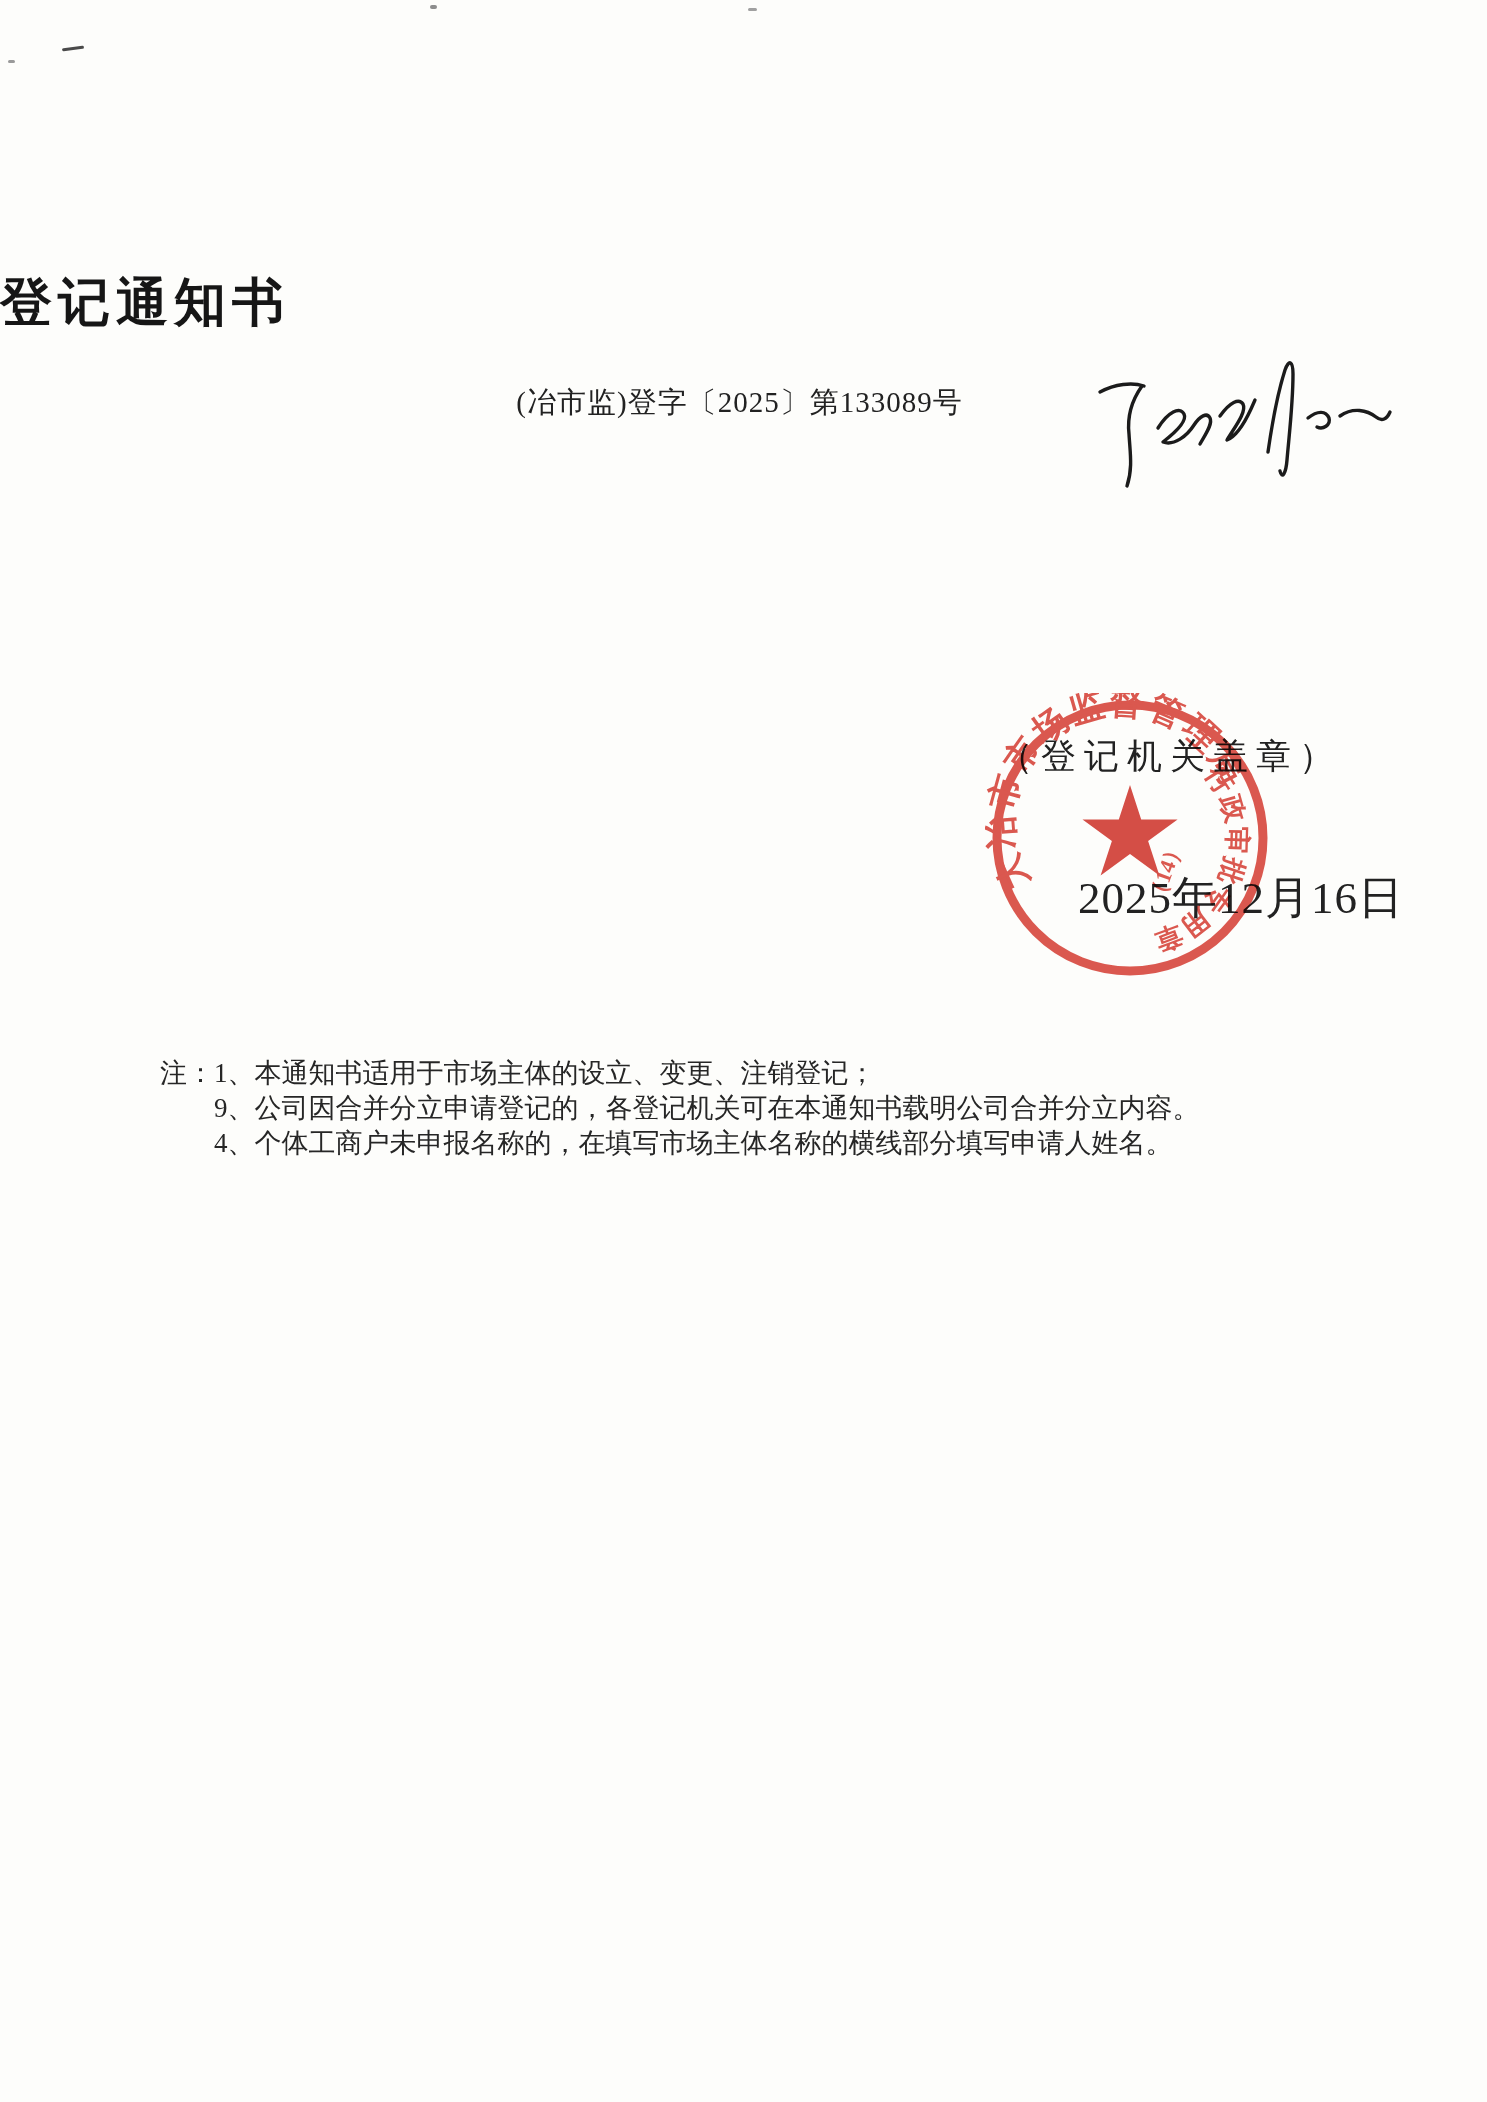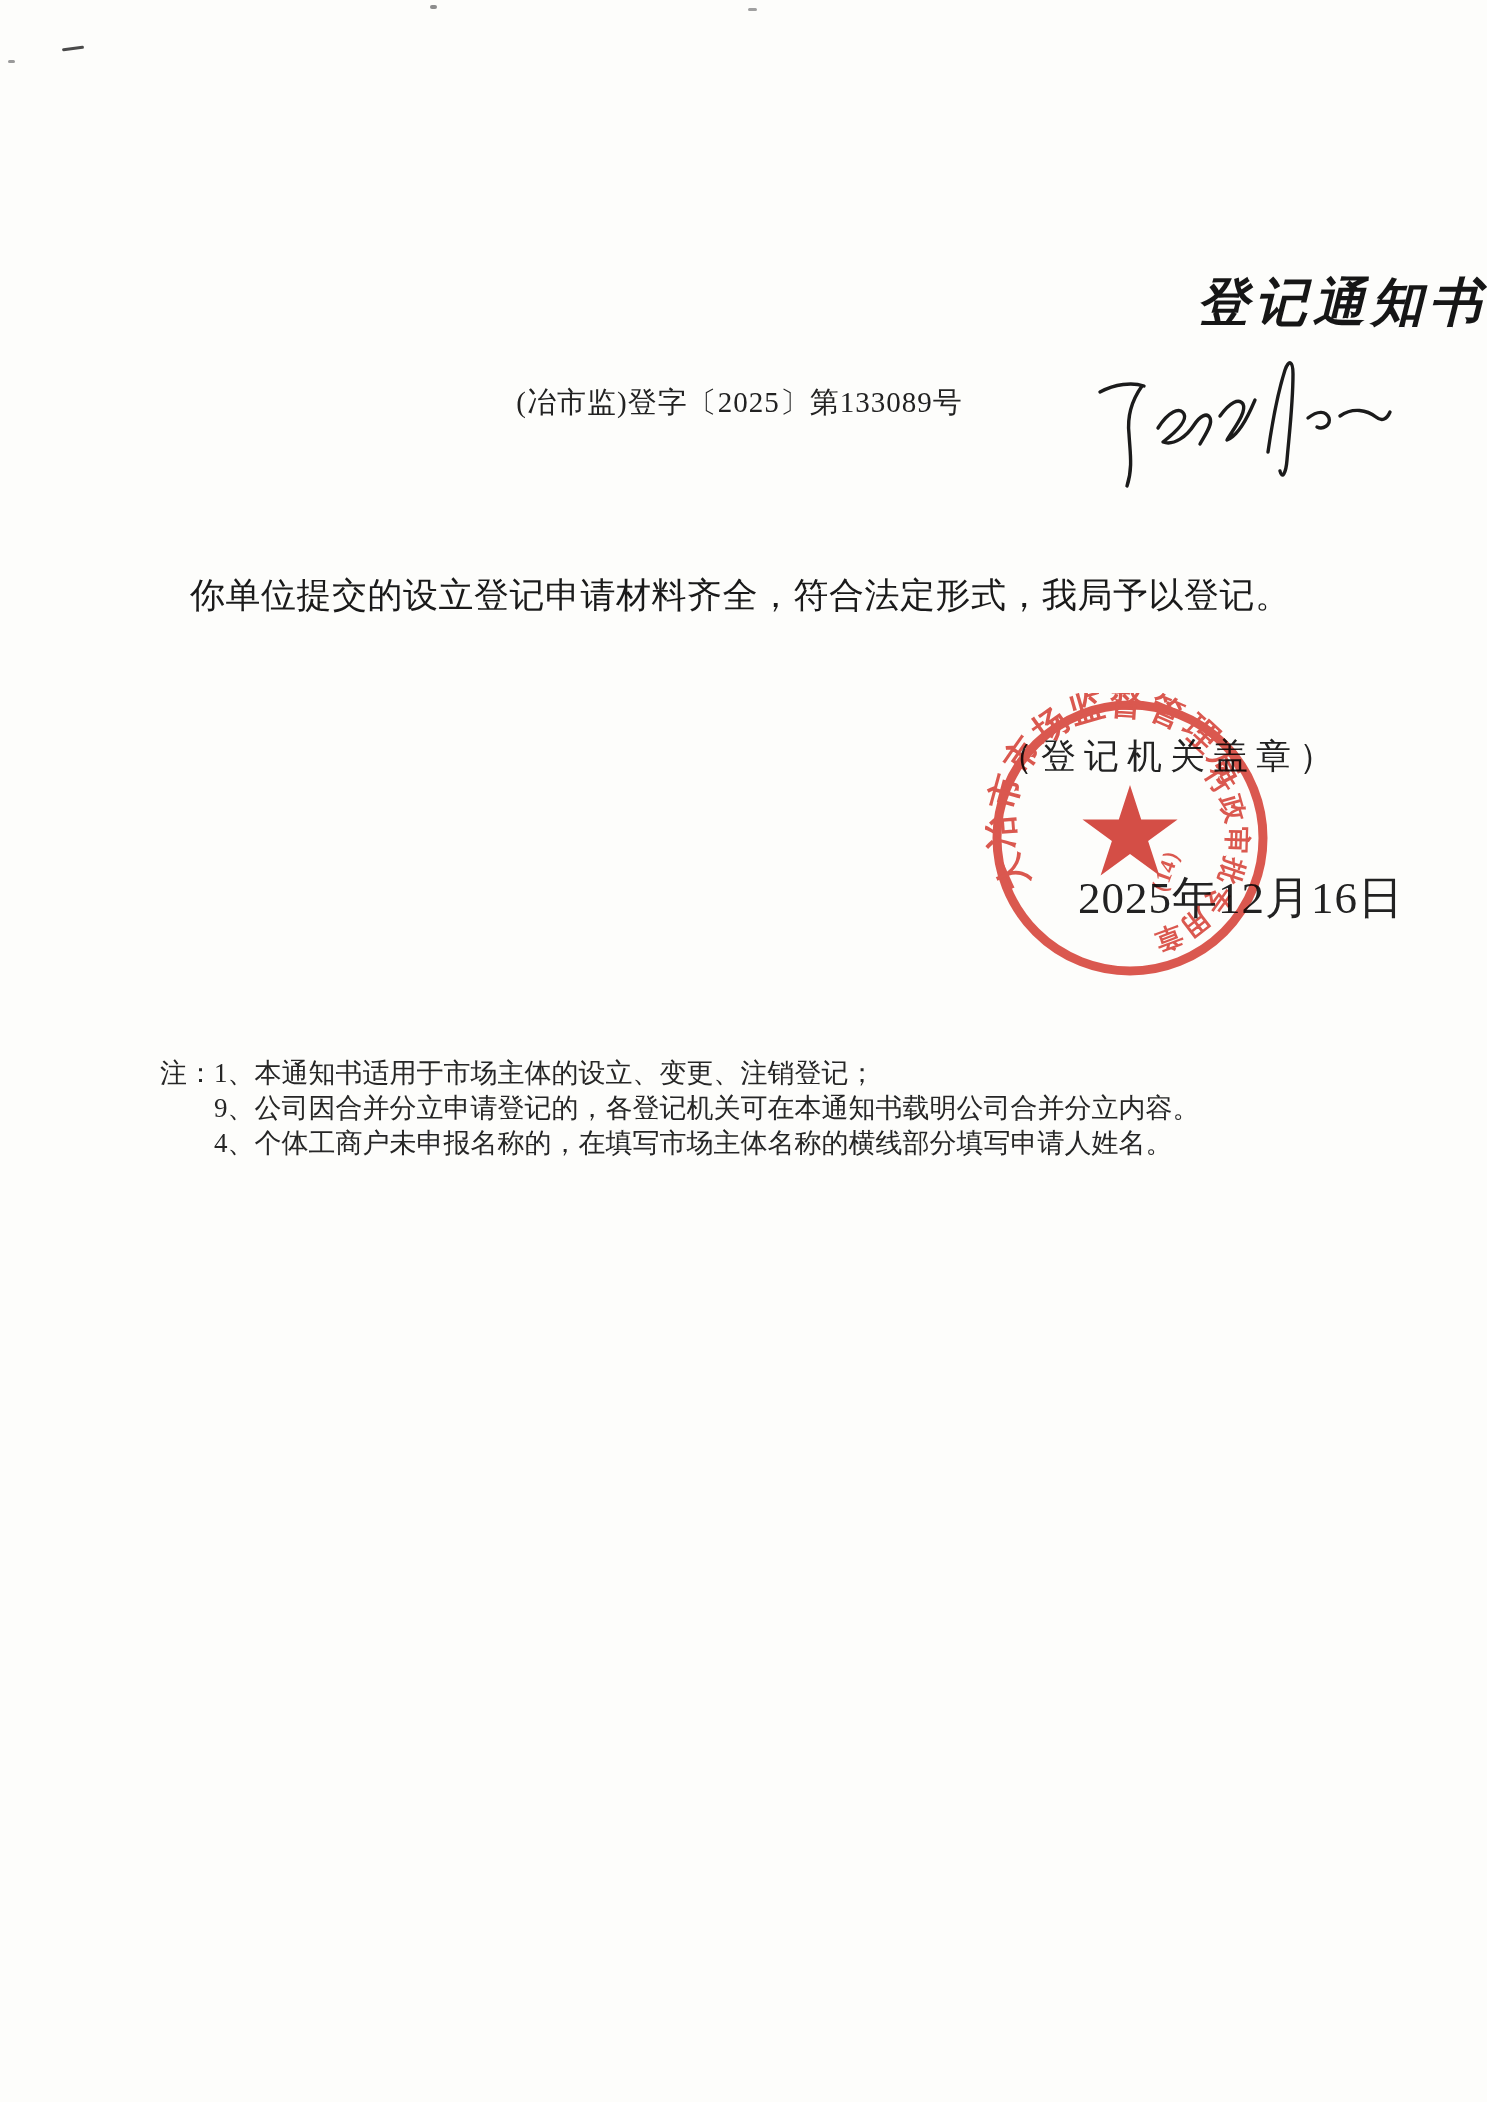--- a/index.html
+++ b/index.html
@@ -9,26 +9,25 @@
     height: 2102px;
     background: #fdfdfb;
     font-family: "Liberation Serif", serif;
     color: #1c1c1c;
     overflow: hidden;
   }
   .abs { position: absolute; }
 
   .doc-title {
     left: 0; right: 0; top: 268px;
-    text-align: right;
+    text-align: left;
     font-size: 52px;
     font-weight: bold;
     letter-spacing: 6px;
     color: #161616;
-    font-style: italic;
   }
   .doc-number {
     left: 0; right: 8px; top: 383px;
     text-align: center;
     font-size: 29px;
     letter-spacing: 1px;
     color: #222;
   }
   .addressee {
     left: 157px; top: 486px;
@@ -108,21 +107,20 @@
     <path d="M 30 40 C 45 32, 62 30, 74 34"></path>
     <path d="M 72 34 C 62 48, 57 64, 59 82 C 60 100, 63 116, 57 134"></path>
     <path d="M 88 76 C 98 60, 110 54, 114 62 C 118 70, 102 83, 93 90 C 104 94, 117 84, 124 73 C 130 64, 137 60, 140 66 C 143 72, 135 83, 130 92"></path>
     <path d="M 150 64 C 160 50, 169 46, 173 52 C 177 60, 164 76, 157 88 C 167 84, 175 70, 181 57 L 185 48"></path>
     <path d="M 198 100 C 202 72, 208 40, 215 18 C 219 7, 223 9, 223 22 C 223 52, 219 84, 217 108 C 216 121, 212 128, 210 119"></path>
     <path d="M 238 66 C 248 58, 256 59, 259 66 C 261 73, 253 78, 247 75"></path>
     <path d="M 270 64 C 283 55, 297 58, 306 65 C 312 70, 317 67, 320 60"></path>
   </svg>
 
 
-  <div class="abs body-par">你单位提交的设立登记申请材料齐全，符合法定形式，我局予以登记。</div>
 
   <div class="abs seal-caption">（登记机关盖章）</div>
 
   <div class="abs issue-date">2025年12月16日</div>
 
   <svg class="abs seal" viewBox="0 0 290 290">
     <circle cx="145" cy="145" r="133" fill="none" stroke-width="9" stroke="#d9473d"></circle>
     <defs>
       <path id="ringPath" d="M 47.1 190.6 A 108 108 0 1 1 233.5 83.1"></path>
       <path id="innerPath" d="M 217.8 79.4 A 98 98 0 0 1 165.4 240.9"></path>

